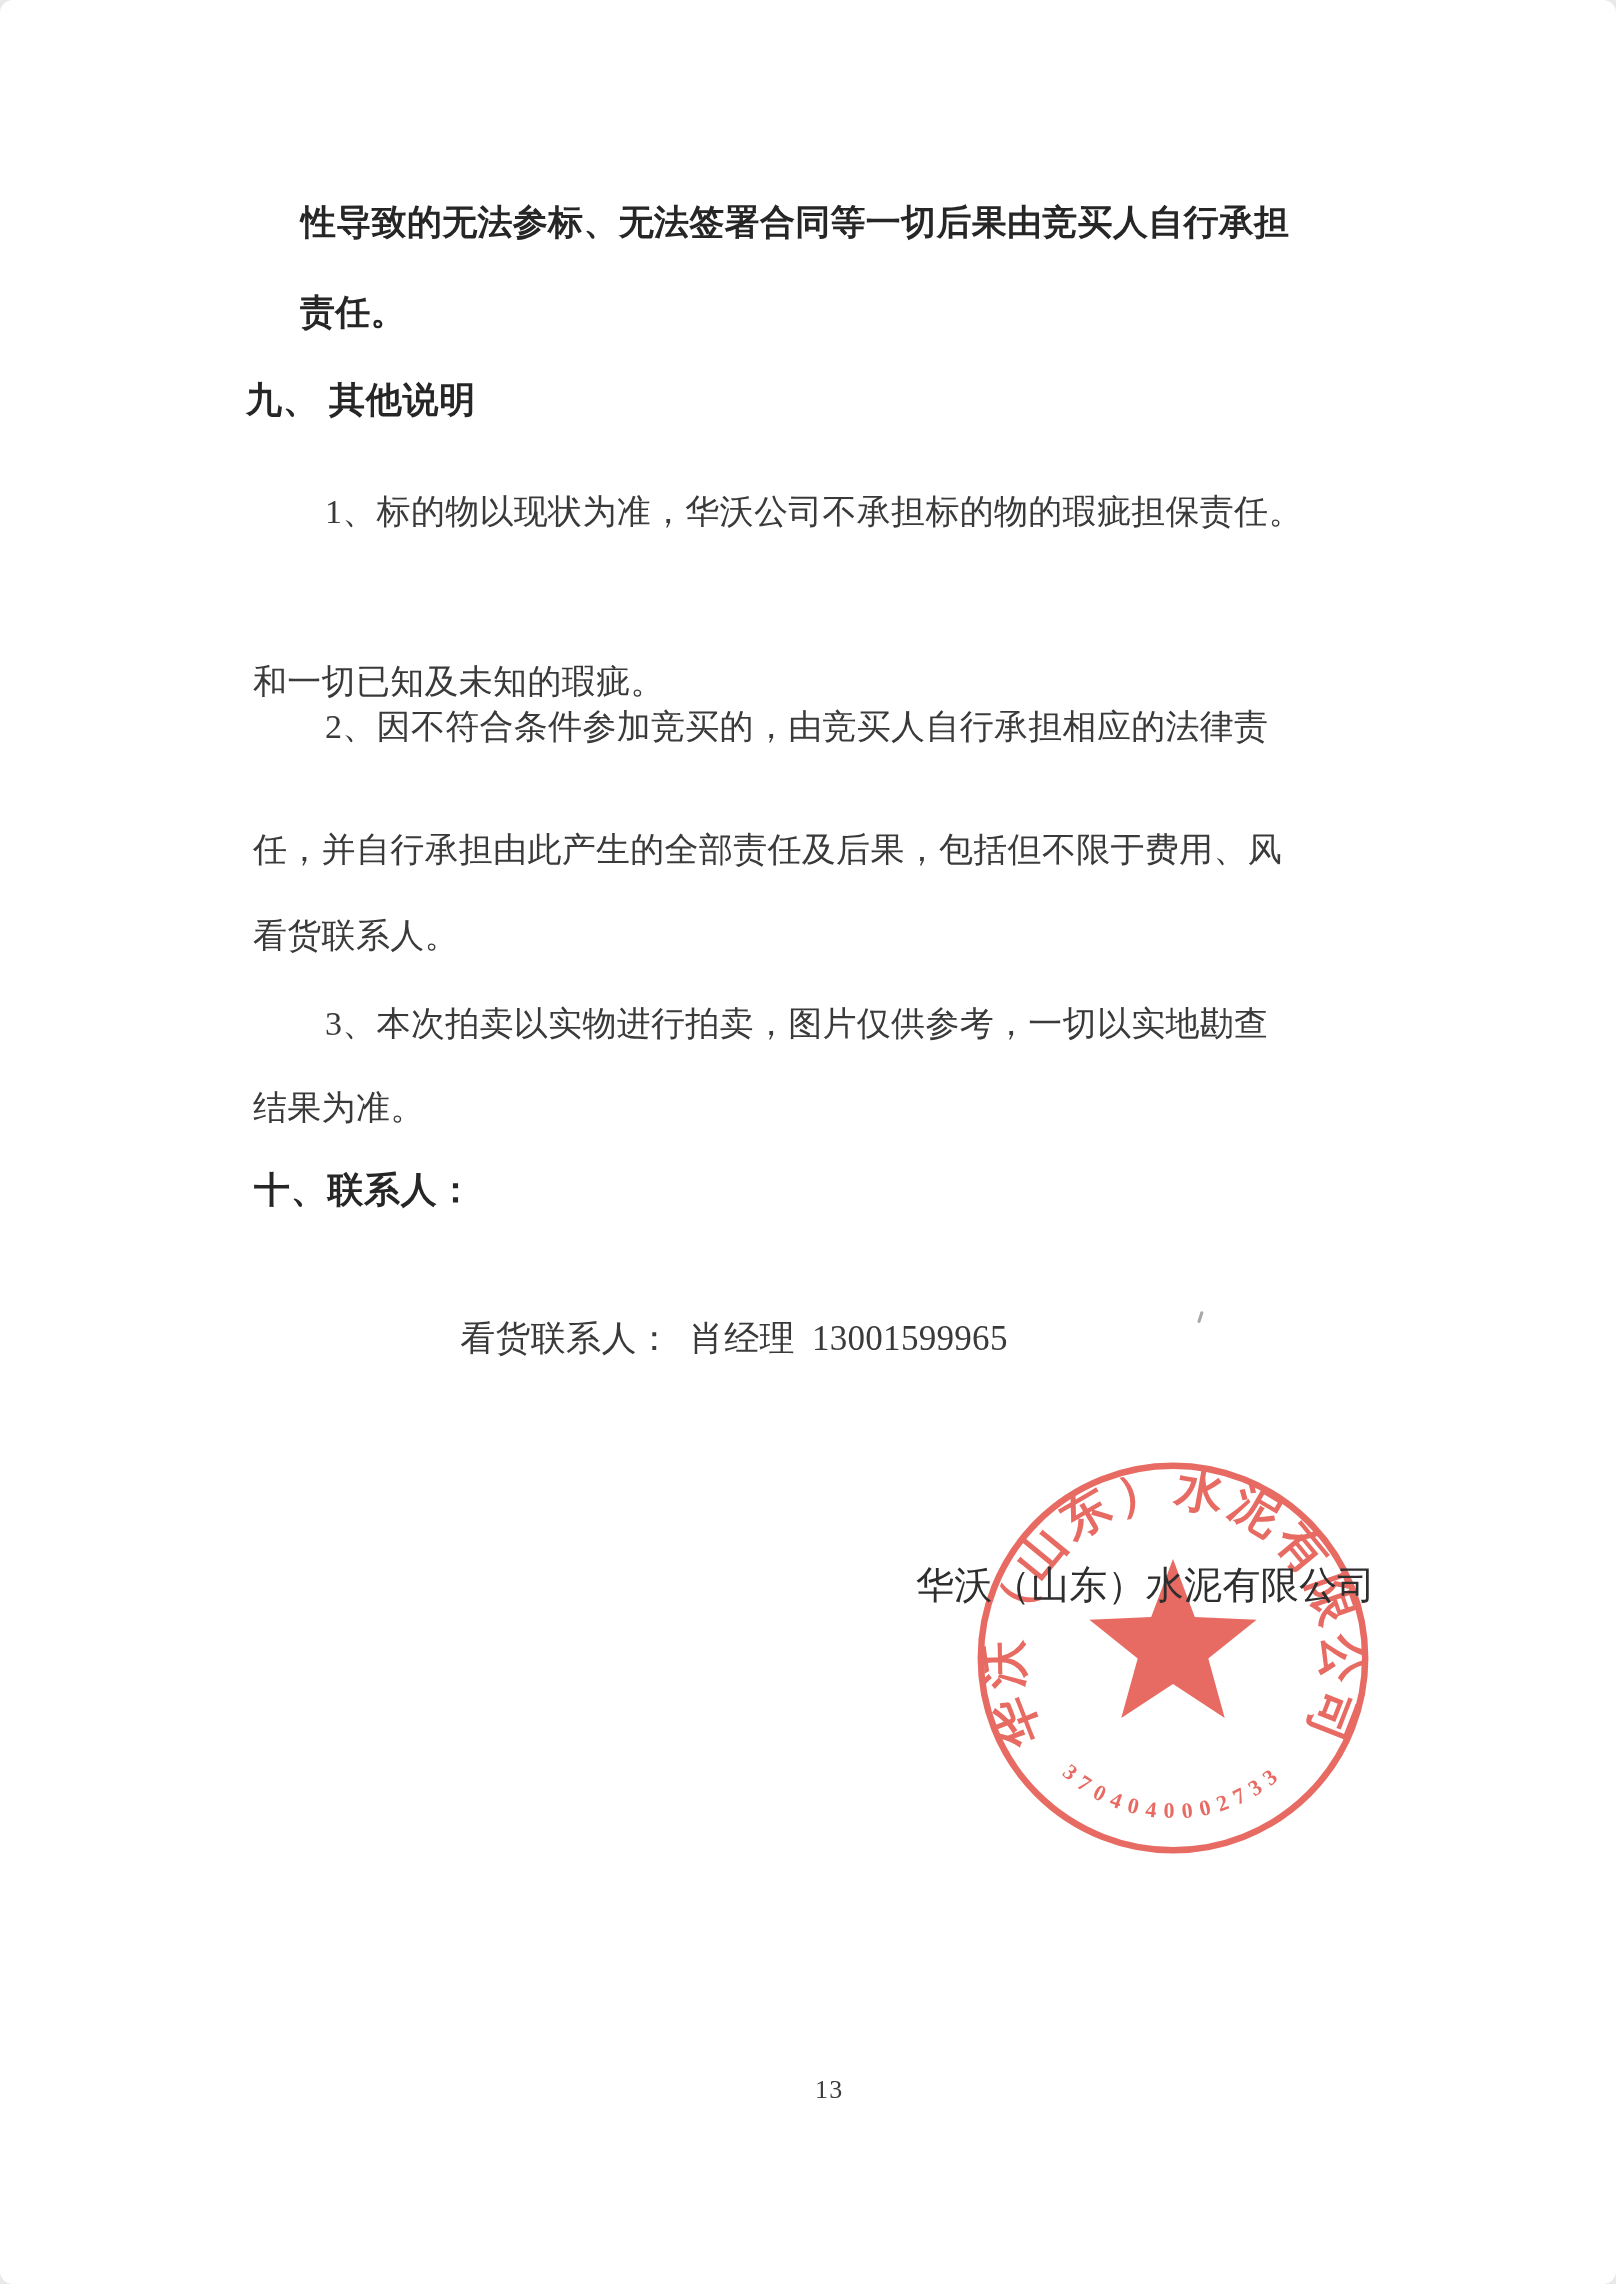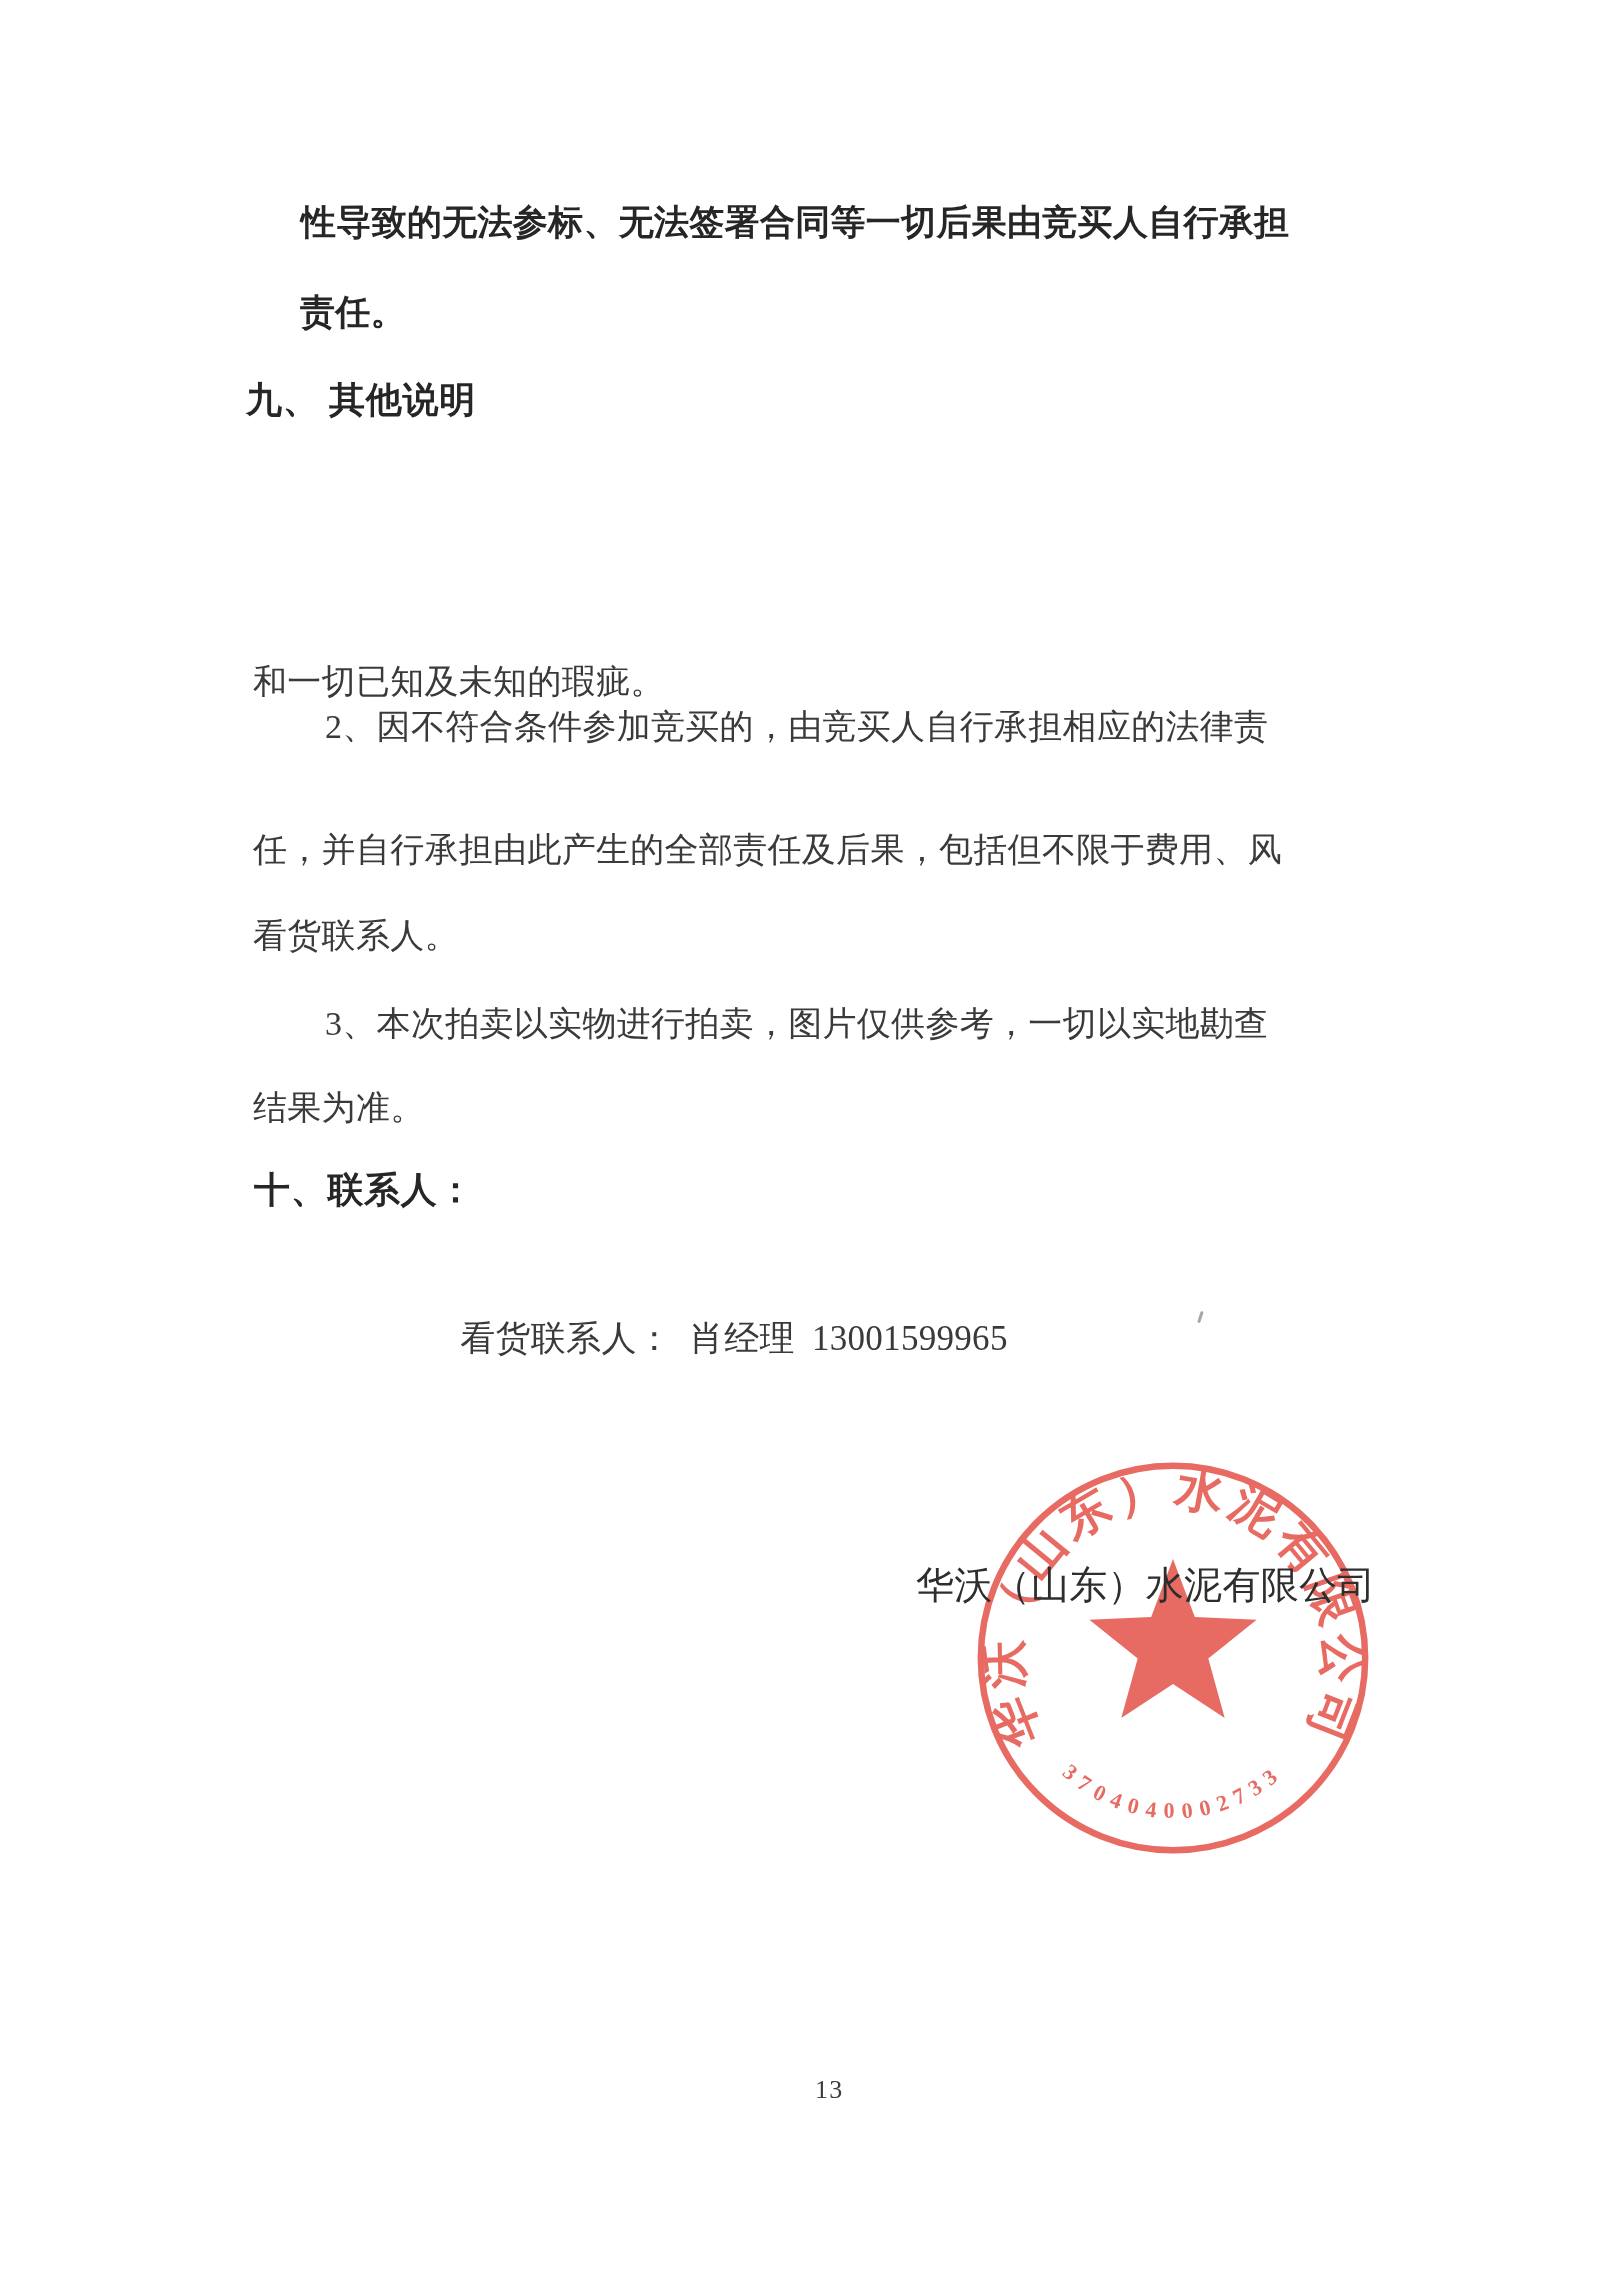--- a/index.html
+++ b/index.html
@@ -1,19 +1,20 @@
 <!DOCTYPE html>
 <html style="font-size:10.4px"><head>
 <meta charset="utf-8">
 <style>
   html,body{margin:0;padding:0;background:#e9e9e9;}
   #page{
     position:relative;width:1616px;height:2284px;background:#ffffff;
     overflow:hidden;
     font-family:"Liberation Serif","DejaVu Serif",serif;
+    border-radius:13px;
   }
   .line{
     position:absolute;white-space:pre;line-height:1;color:#3a3a3a;
     font-family:"Liberation Serif","DejaVu Serif",serif;
   }
   .b{font-weight:bold;color:#262626;}
   .fs53{font-size:35px;letter-spacing:0.3px;}
   .fs52{font-size:34px;letter-spacing:0.3px;}
   .fs56{font-size:36px;letter-spacing:0.7px;}
   .fs54{font-size:35px;letter-spacing:0.3px;}
@@ -31,20 +32,21 @@
 </head>
 <body>
 
 <div id="page">
 
   <div class="line b fs53" style="left:301px;top:205px">性导致的无法参标、无法签署合同等一切后果由竞买人自行承担</div>
   <div class="line b fs53" style="left:300px;top:295px">责任。</div>
 
   <div class="line b fs56" style="left:246px;top:382px">九、 其他说明</div>
 
+  <div class="line fs52" style="left:325px;top:495px">1、标的物以现状为准，华沃公司不承担标的物的瑕疵担保责任。</div>
   <div class="line fs52" style="left:253px;top:665px">和一切已知及未知的瑕疵。</div>
 
   <div class="line fs52" style="left:325px;top:710px">2、因不符合条件参加竞买的，由竞买人自行承担相应的法律责</div>
   <div class="line fs52" style="left:253px;top:833px">任，并自行承担由此产生的全部责任及后果，包括但不限于费用、风</div>
   <div class="line fs52" style="left:253px;top:919px">看货联系人。</div>
 
   <div class="line fs52" style="left:325px;top:1007px">3、本次拍卖以实物进行拍卖，图片仅供参考，一切以实地勘查</div>
   <div class="line fs52" style="left:253px;top:1091px">结果为准。</div>
 
   <div class="line b fs56" style="left:254px;top:1172px">十、联系人：</div>

